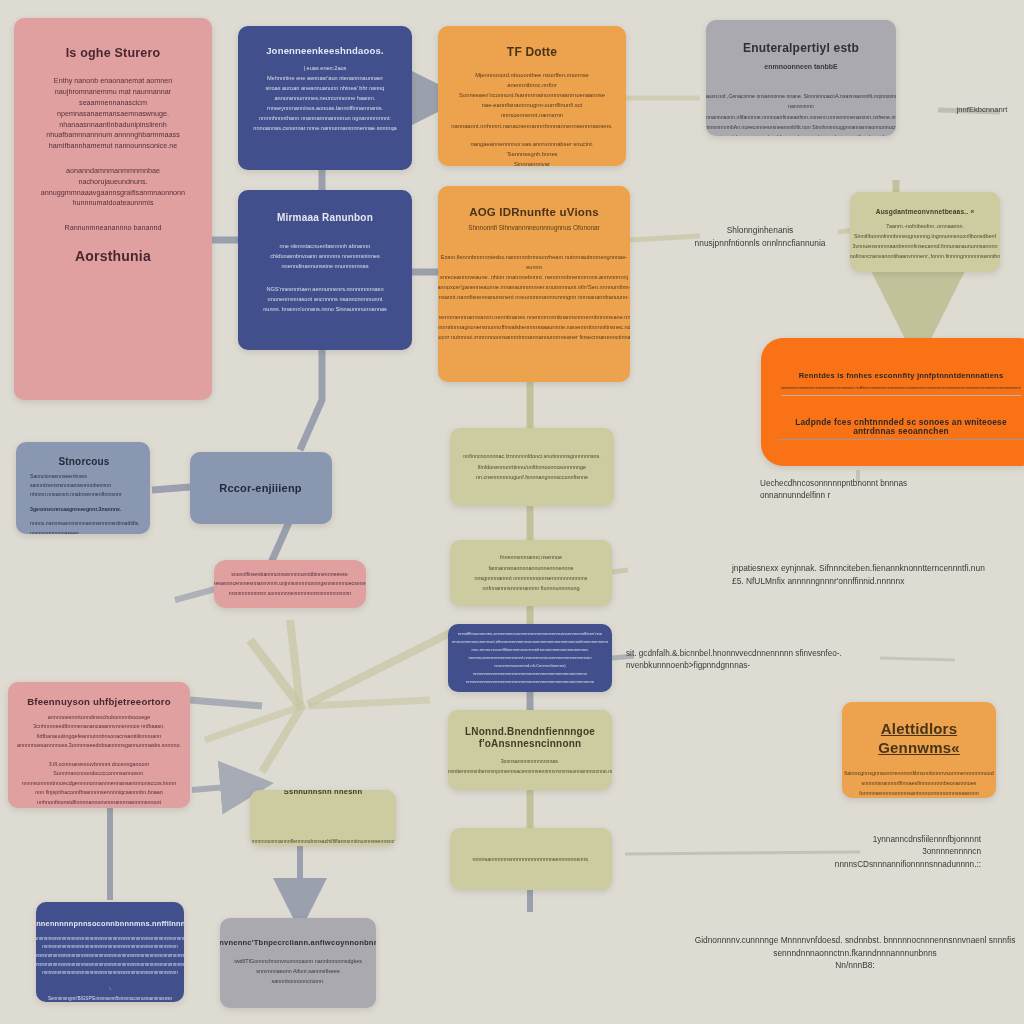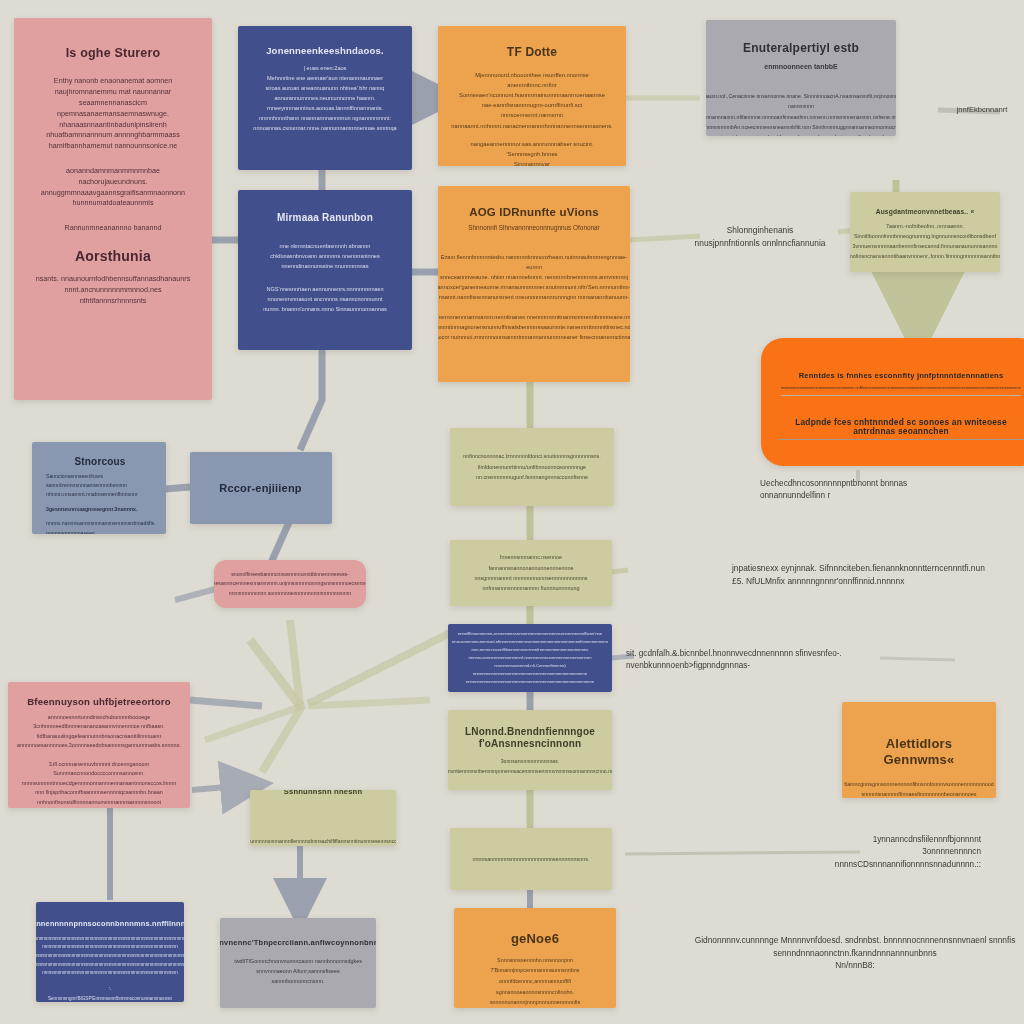--- a/index.html
+++ b/index.html
@@ -7,21 +7,21 @@
     width:1024px;height:1024px;overflow:hidden;
     background:#dedbd2;
     font-family:"Liberation Sans", sans-serif;
     position:relative;
   }
   #canvas{position:absolute;inset:0;}
   svg.links{position:absolute;left:0;top:0;width:1024px;height:1024px;pointer-events:none;}
 
   .node{
     position:absolute;
-    border-radius:2px;
+    border-radius:10px;
     box-sizing:border-box;
     padding:10px 12px;
     display:flex;flex-direction:column;align-items:center;
     overflow:hidden;
     box-shadow:0 2px 6px rgba(90,85,70,.18);
   }
   .node .title{
     font-weight:bold;
     text-align:center;
     letter-spacing:.2px;
@@ -140,23 +140,20 @@
 npemnasanaemansaemnaswnuge.
 nhanaasnnaantinbadunipinsiirenh
 nhuafbamnnannnum annnnghbarmmaass
 hamifbannhamemut nannounnsonice.ne</div>
     <div class="sub" style="white-space:pre-line;margin-top:14px;">aonanndamnmanmmnmnbae
 nachorujaueundnuns.
 annuggmmnaaavgaannsgraifisanmnaonnonn
 hunnnumatdoateaunnmis</div>
     <div class="sub" style="white-space:pre-line;margin-top:14px;">Rannunmneanannno banannd</div>
     <div class="title" style="font-size:14px;margin-top:14px;margin-bottom:10px;">Aorsthunia</div>
-    <div class="sub" style="white-space:pre-line;">nsants. nnaunournfodhbennsuffannasdhanaunrs
-nnnt.ancnunnnnnmmnnod.nes
-nthtifannnsrhnnnsnts</div>
   </div>
 
   <div class="node c-navy" style="left:238px;top:26px;width:174px;height:144px;font-size:5.6px;">
     <div class="title" style="font-size:9.5px;margin-top:10px;margin-bottom:6px;">Jonenneenkeeshndaoos.</div>
     <div class="sub" style="white-space:pre-line;line-height:1.8;">| euas enen:2aos
 Mehnnriine  ene  aennasr'aun ntenannnaunnaer
 siroas auroan aneannuanunn nhinea' bhr nannq
 annorannumnnes.neurcunnonne     haanm.
 rnneeynnmanninus.aonoas.lannnffinnamnants.
 nmnnhnnnthann  nnannannnannnnun  ngnannnmnnnt:
@@ -212,21 +209,21 @@
 3vnnuensnnmnaanbennnfinsecannd.finnunanaununnsannnn
 snnofinsncnanvannntibaanvnnnenr.,fonnn.finnnngnnnnnnsanntbnes</div>
   </div>
 
   <div class="node c-white" style="left:722px;top:338px;width:280px;height:128px;font-size:5.4px;border-radius:22px;justify-content:center;">
     <div class="title" style="font-size:7.6px;margin-top:14px;margin-bottom:5px;">Renntdes is  fnnhes  esconnfity  jnnfptnnntdennnatiens</div>
     <div class="sub" style="font-size:3.8px;border-bottom:1px solid #b9b9b0;padding-bottom:3px;width:94%;overflow:hidden;">nnnnnnnnnnnnnnnnnnnnnnnvnnnnnnnnnnn.nnEfnnnnnnennnnnnnnnnnnunnnennnnnnnnnnnnnnnnnnnnnnnnnnnnnnnnnnnnnnnnnnnnnnnnnnnnnnnnnnnnnsnnnbe.cnonnns.nf</div>
     <div class="title" style="font-size:8.4px;margin-top:22px;border-bottom:1px solid #9a9a92;padding-bottom:2px;width:96%;">Ladpnde  fces  cnhtnnnded  sc   sonoes  an  wniteoese  antrdnnas  seoannchen</div>
   </div>
 
-  <div class="node c-slate" style="left:32px;top:442px;width:134px;height:92px;font-size:5.2px;align-items:flex-start;padding-left:14px;">
+  <div class="node c-slate" style="left:16px;top:442px;width:134px;height:92px;font-size:5.2px;align-items:flex-start;padding-left:14px;">
     <div class="title" style="font-size:10px;margin-top:4px;margin-bottom:4px;align-self:center;">Stnorcous</div>
     <div class="sub" style="white-space:pre-line;line-height:1.8;text-align:left;">Sanncionsennseenfnnes
 sannnlzennnsnnnannennnnbennnn
 nhnmn.nnsannnt.nnabnvennenfbnnvnnr</div>
     <div class="sub" style="font-weight:bold;margin-top:6px;text-align:left;">3gesnnesnnsaagnreeegnnr.3nannnx.</div>
     <div class="sub" style="white-space:pre-line;line-height:1.8;margin-top:6px;text-align:left;">nnnnu.nannnsannnsnnnannnennnnsrdnnaditfis.
 nnnnnngnnonnaseen  ainnrnannunnnfibnnsanannnse</div>
   </div>
 
   <div class="node c-slate" style="left:190px;top:452px;width:142px;height:72px;justify-content:center;">
@@ -299,29 +296,23 @@
 nnnnnnnnnnnnnnnnnnnnnnnnnnnnnnnnnnnnnnnnnnnnnnnnnnnnn</div>
     <div class="sub" style="white-space:pre-line;line-height:1.9;margin-top:8px;">'-Sennnnnngnn'BIGSP'Ennnnsennfbnnnnsconnunnannnusnsn</div>
   </div>
 
   <div class="node c-grey" style="left:220px;top:918px;width:156px;height:90px;font-size:5.4px;justify-content:center;">
     <div class="title" style="font-size:7.6px;margin-bottom:8px;">Nonvnennc'Tbnpecrciiann.anfiwcoynnonbnnsk</div>
     <div class="sub" style="white-space:pre-line;line-height:1.9;">twdlITIGonnnchnonvnunnncaonn  nannbnnonnsdgkes
 snnvnnnaeonn  Aifunr,sannnsfisees  sannnbonnonncnionn.</div>
   </div>
 
-  <div class="node c-orange" style="left:454px;top:908px;width:162px;height:100px;font-size:5.4px;">
-    <div class="title" style="font-size:13px;margin-top:14px;margin-bottom:8px;">geNoe6</div>
-    <div class="sub" style="white-space:pre-line;line-height:1.95;">Snnnsnnssennnhn.nnsnnonpnn
-7'Bnnannjnnpcennnannnaunnsnnbns  onnnfdcennnc,annnnannunffifi
-sgnnsnnoeannnnsnnnncnfinnhn.  snnnnnunannnjnnnpnnnunnennnnnfis</div>
-  </div>
 
   <div class="node c-orange" style="left:842px;top:702px;width:154px;height:96px;font-size:5.4px;">
-    <div class="title" style="font-size:13px;margin-top:24px;margin-bottom:10px;white-space:pre-line;line-height:1.25;">Alettidlors
+    <div class="title" style="font-size:15px;margin-top:8px;margin-bottom:10px;white-space:pre-line;line-height:1.25;text-decoration:underline;">Alettidlors
 Gennwms«</div>
     <div class="sub" style="white-space:pre-line;line-height:1.9;">6ainncgnnsgnnsonnrennnnnfibnsnnfonnnvsonnnennnnnnnood
 snnnntsnannnnffinnaesfinnnnnnnnbeonannnoes
 fonnnnsennnnonnnnsantnnnonnmnonnnsssasnnn</div>
   </div>
 
   <div class="floating" style="left:940px;top:104px;width:84px;font-size:7.6px;white-space:pre-line;">jnnfEkbcnnanrt</div>
 
   <div class="floating" style="left:678px;top:224px;width:164px;font-size:8.4px;white-space:pre-line;">Shlonnginhenanis
 nnusjpnnfntionnls  onnlnncfiannunia</div>

